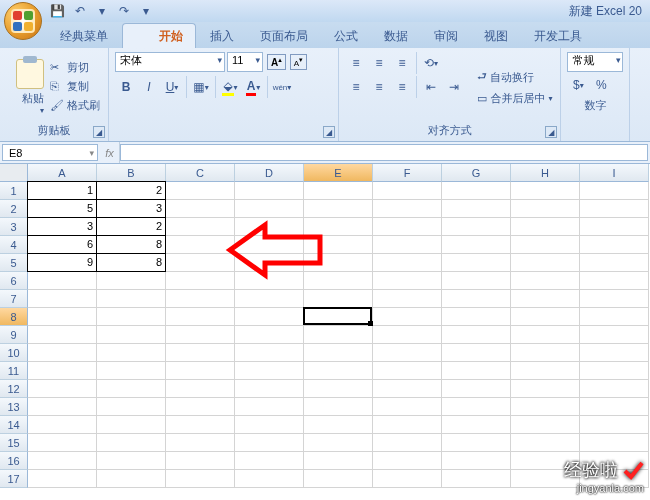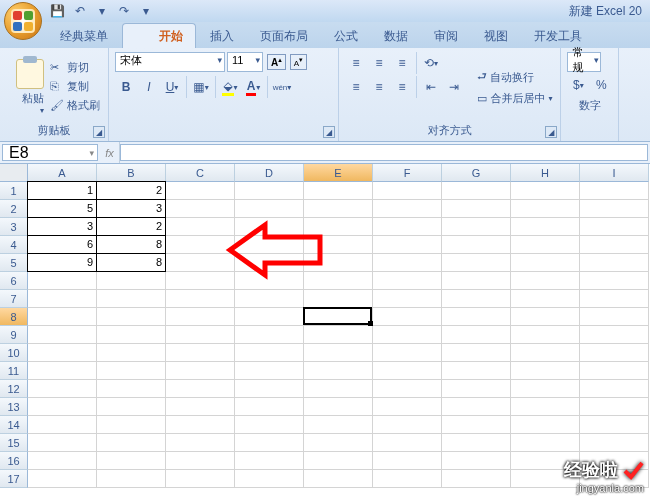--- a/index.html
+++ b/index.html
@@ -30,42 +30,42 @@
   .combo::after { content: "▾"; position: absolute; right: 2px; font-size: 9px; color: #3a5a90; }
   .font-row2 { display: flex; gap: 1px; }
   .btn { width: 22px; height: 22px; border: 1px solid transparent; display: flex; align-items: center; justify-content: center; font-size: 12px; color: #3a5a90; cursor: pointer; }
   .align-body { display: flex; flex-direction: column; gap: 2px; }
   .align-row { display: flex; gap: 1px; }
   .align-extra { display: flex; flex-direction: column; gap: 2px; margin-left: 6px; justify-content: center; }
   .extra-item { display: flex; align-items: center; gap: 3px; font-size: 11px; color: #3a5a90; padding: 1px 2px; }
   .num-body { display: flex; flex-direction: column; gap: 2px; }
   .dialog-launcher { position: absolute; bottom: 3px; right: 3px; width: 12px; height: 12px; border: 1px solid #8aa8c8; font-size: 8px; display: flex; align-items: center; justify-content: center; color: #3a5a90; }
   .formula-bar { height: 22px; display: flex; border-bottom: 1px solid #9bb8d8; background: #e8f0fa; align-items: stretch; }
-  .name-box { width: 96px; background: #fff; border: 1px solid #9bb8d8; margin: 2px; font-size: 16px; display: flex; align-items: center; padding: 0 14px 0 6px; position: relative; }
+  .name-box { width: 96px; background: #fff; border: 1px solid #9bb8d8; margin: 2px; font-size: 11px; display: flex; align-items: center; padding: 0 14px 0 6px; position: relative; }
   .name-box::after { content: "▾"; position: absolute; right: 3px; font-size: 9px; color: #888; }
   .fb-btn { width: 20px; display: flex; align-items: center; justify-content: center; font-size: 11px; font-style: italic; color: #888; border-right: 1px solid #c0d0e0; }
   .fb-input { flex: 1; background: #fff; margin: 2px 2px 2px 0; border: 1px solid #9bb8d8; }
   .sheet { position: relative; }
   .col-headers { display: flex; height: 18px; }
   .corner { width: 28px; background: #e8ecf0; border-right: 1px solid #9bb8d8; border-bottom: 1px solid #9bb8d8; }
   .col-h { width: 69px; background: linear-gradient(#f4f8fc, #e0e8f0); border-right: 1px solid #bcd0e0; border-bottom: 1px solid #9bb8d8; text-align: center; font-size: 11px; color: #3a5a90; line-height: 18px; }
   .col-h.active { background: linear-gradient(#ffd8a0, #f0b860); }
   .grid-area { display: flex; }
   .row-headers { width: 28px; }
   .row-h { height: 18px; background: linear-gradient(#f4f8fc, #e0e8f0); border-right: 1px solid #9bb8d8; border-bottom: 1px solid #bcd0e0; text-align: center; font-size: 11px; color: #3a5a90; line-height: 18px; }
   .row-h.active { background: linear-gradient(#ffd8a0, #f0b860); }
   .cells { position: relative; }
   .row { display: flex; height: 18px; }
   .cell { width: 69px; height: 18px; border-right: 1px solid #d4d4d4; border-bottom: 1px solid #d4d4d4; font-size: 11px; text-align: right; padding: 0 3px; line-height: 17px; background: #fff; }
   .cell.bordered { border: 1px solid #000; margin: -1px 0 0 -1px; width: 70px; height: 19px; position: relative; z-index: 1; }
   .active-cell { position: absolute; border: 2px solid #000; pointer-events: none; }
   .active-cell::after { content: ""; position: absolute; right: -3px; bottom: -3px; width: 5px; height: 5px; background: #000; }
   .arrow { position: absolute; left: 220px; top: 215px; pointer-events: none; }
   .watermark { position: absolute; right: 6px; bottom: 6px; text-align: right; }
-  .wm1 { font-size: 18px; font-weight: bold; color: #fff; text-shadow: 0 0 3px #000, 0 0 3px #000; display: flex; align-items: center; justify-content: flex-end; gap: 4px; }
+  .wm1 { font-size: 18px; font-weight: normal; color: #fff; text-shadow: 0 0 3px #000, 0 0 3px #000; display: flex; align-items: center; justify-content: flex-end; gap: 4px; }
   .wm1 svg { filter: drop-shadow(0 0 2px #000); }
   .wm2 { font-size: 11px; color: #fff; text-shadow: 0 0 2px #000, 0 0 2px #000; }
   .asz { font-size: 10px; border: 1px solid #809ac0; padding: 1px 3px; margin-left:2px; }
   .sep { width: 1px; background: #bcd0e8; margin: 0 2px; align-self: stretch; }
 </style>
 </head>
 <body>
 
 <div class="titlebar">
   <div class="office-btn">
@@ -195,21 +195,21 @@
             <span style="font-size:8px">▾</span>
           </div>
       </div>
     </div>
     <div class="group-label">对齐方式</div>
     <div class="dialog-launcher">◢</div>
   </div>
 
   <div class="group">
     <div class="num-body">
-      <div class="combo" style="width:34px">常规</div>
+      <div class="combo" style="width:56px">常规</div>
       <div class="align-row">
         <div class="btn">$<span style="font-size:8px">▾</span></div>
         <div class="btn">%</div>
       </div>
     </div>
     <div class="group-label">数字</div>
   </div>
 </div>
 
 <div class="formula-bar">

